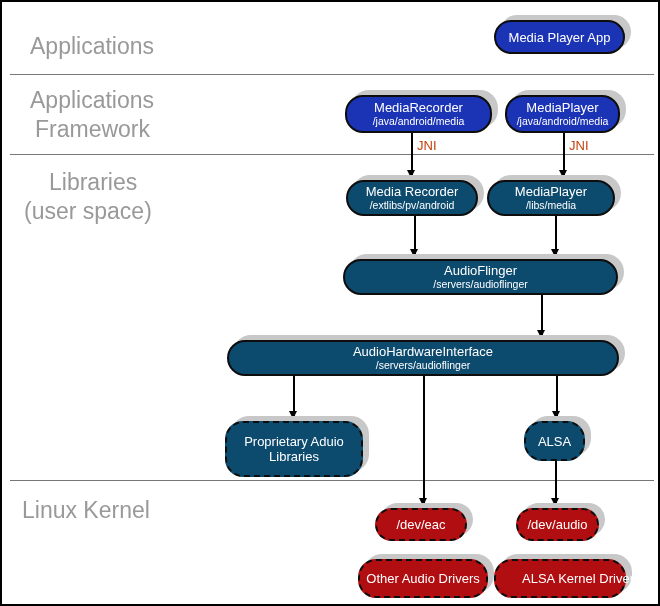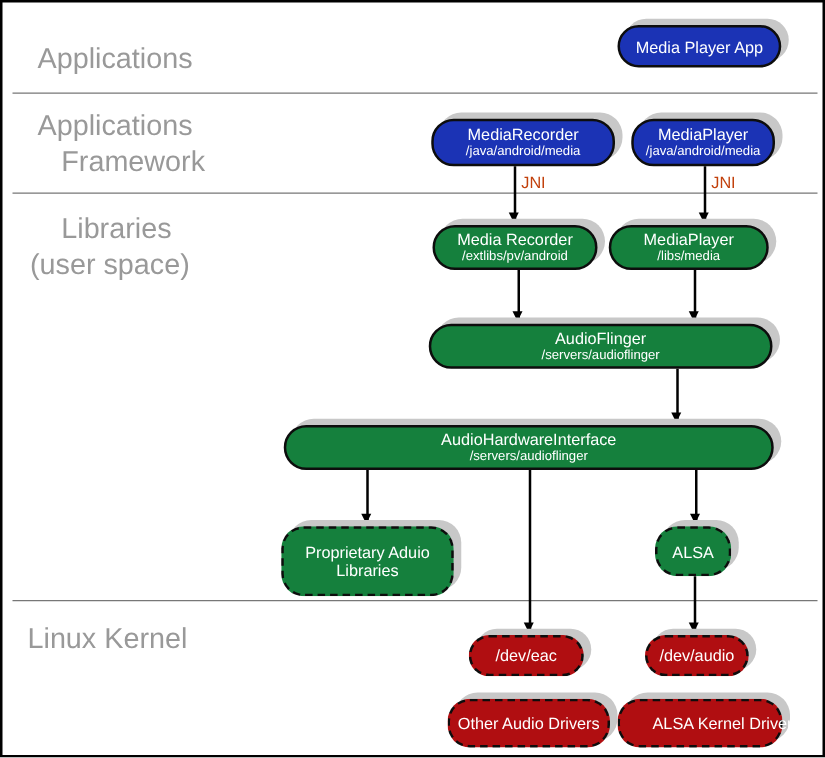--- a/index.html
+++ b/index.html
@@ -13,21 +13,21 @@
     white-space:nowrap;
   }
   .divider{position:absolute;left:8px;width:644px;height:1px;background:#777;}
   .node{
     position:absolute;box-sizing:border-box;border-radius:18px;
     border:2px solid #0d0d0d;display:flex;flex-direction:column;
     align-items:center;justify-content:center;text-align:center;
     color:#fff;box-shadow:6px -5px 0 #c8c8c8;
   }
   .blue{background:#1b33b5;}
-  .green{background:#15803d;}
+  .green{background:#0c4a6e;}
   .red{background:#b00e11;}
   .dashed{border-style:dashed;}
   .node .t{font-size:13px;line-height:15px;white-space:nowrap;}
   .node .s{font-size:10.5px;line-height:13px;white-space:nowrap;}
   .vline{position:absolute;width:1.5px;background:#000;}
   .ah{
     position:absolute;width:0;height:0;
     border-left:4.5px solid transparent;border-right:4.5px solid transparent;
     border-top:8px solid #000;
   }
@@ -37,21 +37,21 @@
 </head>
 <body>
 
 <div id="frame">
 
   <div class="section-label" style="left:28px;top:30px;">
     <span class="ln">Applications</span>
   </div>
   <div class="section-label" style="left:28px;top:84px;">
     <span class="ln">Applications</span>
-    <span class="ln" style="margin-left:19px;">Framework</span>
+    <span class="ln" style="margin-left:5px;">Framework</span>
   </div>
   <div class="section-label" style="left:22px;top:166px;">
     <span class="ln" style="margin-left:25px;">Libraries</span>
     <span class="ln">(user space)</span>
   </div>
   <div class="section-label" style="left:20px;top:494px;">
     <span class="ln">Linux Kernel</span>
   </div>
 
   <div class="divider" style="top:72px;"></div>

